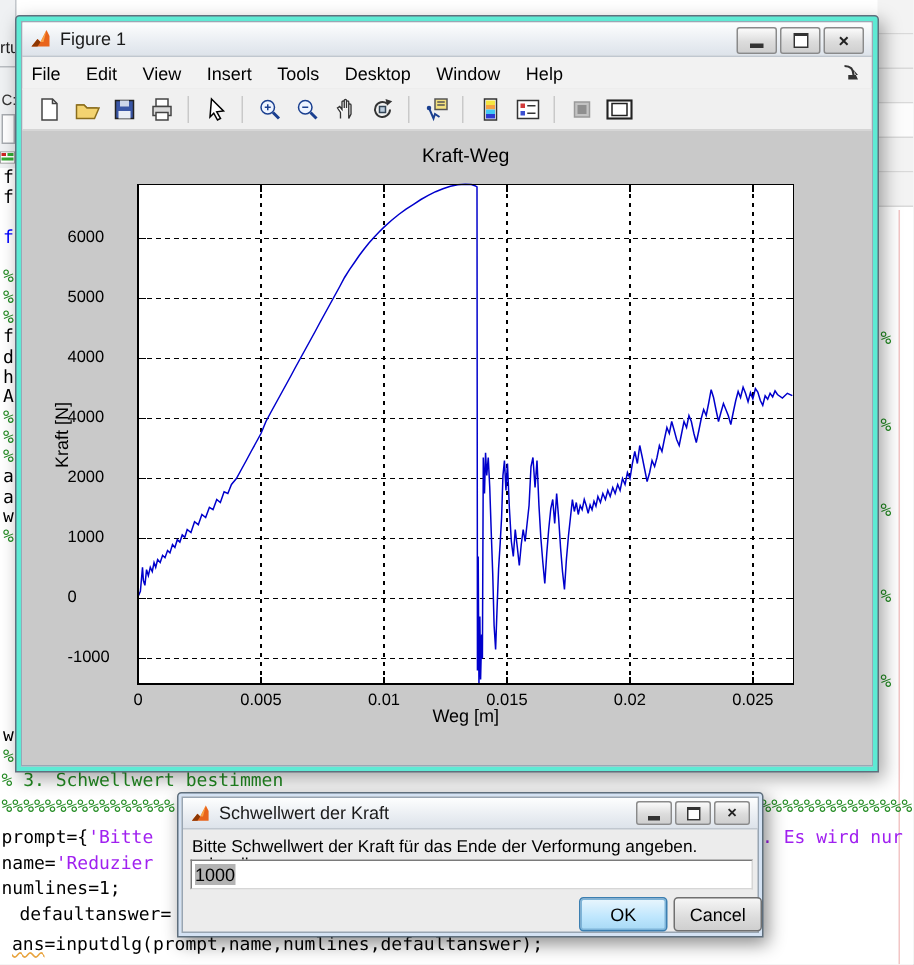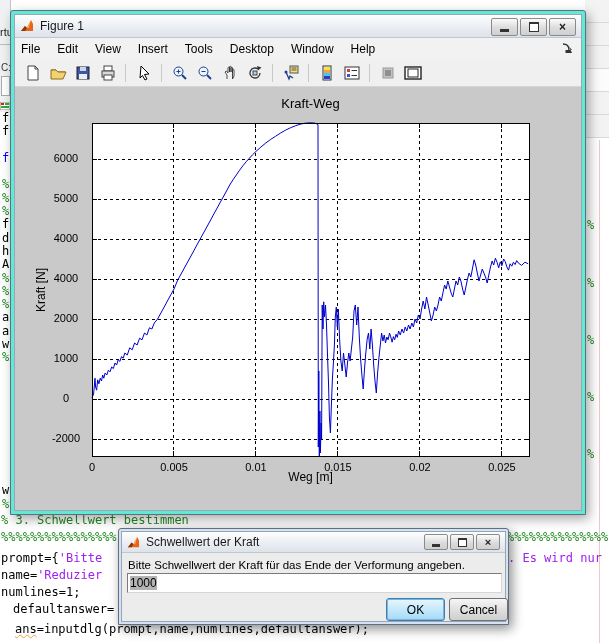--- a/index.html
+++ b/index.html
@@ -45,21 +45,21 @@
                display:flex;align-items:center;padding-left:6px;gap:17px;border-bottom:1px solid #e2e2e2;}
   .menu-item{font-size:12px;color:#000;}
   #dock-arrow{position:absolute;right:8px;top:27px;}
   #fig-toolbar{position:absolute;left:0;top:44px;right:0;height:27px;background:#f0f0f0;
                border-bottom:1px solid #d5d5d5;display:flex;align-items:center;padding-left:6px;gap:2px;}
   .tb-btn{width:23px;height:22px;display:flex;align-items:center;justify-content:center;}
   .tb-sep{width:1px;height:18px;background:#c9c9c9;margin:0 4px;}
   #plot-client{position:absolute;left:0;top:72px;right:0;bottom:0;background:#c9c9c9;}
   #plot-title{position:absolute;left:77px;top:9px;width:437px;text-align:center;font-size:13px;color:#000;}
   #chart-svg{position:absolute;left:0;top:0;}
-  .tick-label-y{position:absolute;width:42px;text-align:center;font-size:11px;color:#000;}
+  .tick-label-y{position:absolute;width:42px;text-align:left;font-size:11px;color:#000;}
   .tick-label-x{position:absolute;width:54px;text-align:center;font-size:11px;color:#000;}
   #ylabel{position:absolute;left:-74px;top:196px;width:200px;text-align:center;font-size:12px;color:#000;
           transform:rotate(-90deg);}
   #xlabel{position:absolute;left:77px;top:383px;width:437px;text-align:center;font-size:12px;color:#000;}
   
   #dlg{position:absolute;left:118px;top:528px;width:389px;height:95px;z-index:20;
        background:#d4e2f3;border:1px solid #5f6f7d;border-radius:3px 3px 0 0;
        box-shadow:3px 4px 12px rgba(0,0,0,0.45);}
   #dlg-inner{position:absolute;left:2px;top:2px;right:2px;bottom:2px;background:#ececec;border:1px solid #98a5b2;padding-left:10px;}
   #dlg .titlebar{height:20px;}
@@ -150,21 +150,21 @@
     </div>
 
   <div class="code-line c-comment" style="left:1px;top:513px;">% 3. Schwellwert bestimmen</div>
   <div class="code-line c-comment" style="left:1px;top:530px;">%%%%%%%%%%%%%%%%</div>
   <div class="code-line c-comment" style="left:507px;top:530px;">%%%%%%%%%%%%%%</div>
   <div class="code-line" style="left:1px;top:551px;"><span>prompt={</span><span class="c-string">'Bitte</span></div>
   <div class="code-line c-string" style="left:508px;top:551px;">. Es wird nur</div>
   <div class="code-line" style="left:1px;top:568px;"><span>name=</span><span class="c-string">'Reduzier</span></div>
   <div class="code-line" style="left:1px;top:585px;">numlines=1;</div>
   <div class="code-line" style="left:13px;top:602px;text-align:right;">defaultanswer=</div>
-  <div class="code-line" style="left:15px;top:622px;"><span class="warn-u">ans</span><span>=inputdlg(prompt,name,numlines,defaultanswer);</span></div>
+  <div class="code-line" style="left:8px;top:622px;"><span class="warn-u">ans</span><span>=inputdlg(prompt,name,numlines,defaultanswer);</span></div>
 
   <div id="fig-win">
     <div id="fig-inner">
       <div class="titlebar">
         <svg class="t-icon" viewBox="0 0 14 14">
           <polygon points="1,12 5,7 7,9 11,1 13,5 13,12" fill="#e8641b"></polygon>
           <polygon points="1,12 5,7 7,9 5,12" fill="#8c3704"></polygon>
           <polygon points="7,9 11,1 9,9" fill="#f9a044"></polygon>
         </svg>
         <span class="t-text">Figure 1</span>
@@ -343,21 +343,21 @@
             <line x1="486.9437148217636" y1="36" x2="486.9437148217636" y2="369" stroke="#000" stroke-width="1" shape-rendering="crispEdges" stroke-dasharray="3 3"></line>
             <line x1="486.9437148217636" y1="364" x2="486.9437148217636" y2="369" stroke="#000" stroke-width="1" shape-rendering="crispEdges"></line>
             <line x1="486.9437148217636" y1="36" x2="486.9437148217636" y2="41" stroke="#000" stroke-width="1" shape-rendering="crispEdges"></line>
             <polyline points="77.0,310.8 78.6,307.2 80.0,291.2 80.6,300.0 81.6,303.2 82.7,292.8 83.9,296.8 85.2,291.2 86.5,294.0 87.7,288.0 88.8,291.2 90.1,286.0 91.8,288.0 93.4,283.2 95.0,284.8 96.7,280.0 98.3,281.6 100.0,276.0 101.6,278.0 103.2,272.8 104.9,274.4 106.5,269.6 108.2,271.2 109.8,266.0 112.3,268.0 114.7,260.8 117.2,262.8 119.6,256.0 122.1,258.0 124.6,251.2 127.0,252.8 129.5,246.0 131.9,248.0 134.4,240.8 136.9,242.0 139.3,236.0 142.6,232.0 145.9,226.0 149.2,220.0 152.4,214.0 155.7,208.0 159.0,202.0 162.3,194.0 165.5,188.0 168.8,182.0 172.1,176.0 175.4,170.0 178.7,164.0 181.9,158.0 185.2,152.0 188.5,146.0 191.8,140.0 195.1,134.0 198.3,128.0 201.6,122.0 204.9,116.0 208.2,110.0 211.5,104.0 214.7,98.0 218.0,92.8 221.3,88.0 224.6,83.2 227.9,78.8 231.1,74.8 234.4,71.2 237.7,67.6 241.0,64.4 245.9,60.0 250.8,56.0 255.7,52.4 260.7,49.2 265.6,46.0 270.5,43.2 275.4,40.8 280.3,38.8 285.3,37.2 290.2,36.2 295.1,35.8 299.2,36.0 301.6,36.8 303.0,37.6 303.3,360.0 303.8,284.0 304.3,369.0 304.9,324.0 305.4,366.0 306.1,336.0 306.6,352.0 307.2,218.0 308.0,242.0 308.7,214.8 309.5,230.0 310.5,218.0 311.5,238.0 312.5,268.0 313.5,296.0 314.4,330.0 315.4,346.0 316.4,318.0 317.4,292.0 318.4,276.0 319.4,258.0 320.3,230.0 321.3,220.0 322.3,240.0 323.3,222.0 324.6,252.0 325.9,274.0 327.2,284.0 328.5,266.0 329.9,278.0 331.2,290.0 332.5,276.0 333.8,266.0 335.1,274.0 336.4,262.0 337.7,250.0 339.0,224.0 340.3,218.0 341.7,238.0 343.0,220.0 344.3,250.0 345.6,272.0 346.9,288.0 348.2,302.0 349.5,282.0 350.8,266.0 352.2,252.0 353.5,246.0 354.8,262.0 356.1,242.0 357.4,258.0 358.7,278.0 360.0,294.0 361.3,306.0 362.6,286.0 364.0,270.0 365.3,258.0 366.6,246.0 367.9,254.0 369.2,248.0 370.5,256.0 371.8,250.0 373.1,252.8 374.5,246.0 375.8,250.0 377.1,255.2 378.4,249.6 379.7,252.8 381.0,247.2 382.3,250.4 383.6,244.0 385.3,248.0 386.9,242.0 388.6,246.0 390.2,240.0 391.8,244.0 393.5,238.0 395.1,242.0 396.8,236.0 398.4,240.0 400.0,232.0 401.7,236.0 403.3,228.0 405.0,232.0 406.6,222.0 408.2,214.0 409.9,222.0 411.5,210.0 413.2,218.0 414.8,226.0 416.4,234.0 418.1,228.0 419.7,220.0 421.4,224.0 423.0,218.0 424.6,210.0 426.3,214.0 427.9,206.0 429.6,198.0 431.2,202.0 432.8,194.0 434.5,200.0 436.1,206.0 437.8,210.0 439.4,202.0 441.0,194.0 442.7,198.0 444.3,190.0 445.9,194.0 447.6,202.0 449.2,208.0 450.9,200.0 452.5,192.0 454.1,186.0 455.8,190.0 457.4,182.0 459.1,172.8 460.7,178.0 462.3,186.0 464.0,194.0 465.6,188.0 467.3,182.0 468.9,186.0 470.5,190.0 472.2,196.0 473.8,188.0 475.5,180.0 477.1,174.0 478.7,178.0 480.4,171.2 482.0,175.2 483.7,180.8 485.3,174.8 486.9,178.8 488.6,172.0 490.2,174.4 491.9,180.0 493.5,183.2 495.1,176.8 496.8,179.2 498.4,175.2 500.1,177.6 501.7,173.6 503.3,176.0 506.6,178.4 509.9,175.2 513.2,176.8" fill="none" stroke="#0000cc" stroke-width="1"></polyline>
             <rect x="77" y="36" width="437" height="333" fill="none" stroke="#000" shape-rendering="crispEdges"></rect>
           </svg>
         <div id="plot-title">Kraft-Weg</div>
         <div id="ylabel">Kraft [N]</div>
         <div id="xlabel">Weg [m]</div>
 
-      <div class="tick-label-y" style="left: 30px; top: 345px;">-2000</div>
+      <div class="tick-label-y" style="left: 30px; top: 345px;">-1000</div>
           <div class="tick-label-y" style="left: 30px; top: 305px;">0</div>
           <div class="tick-label-y" style="left: 30px; top: 265px;">1000</div>
           <div class="tick-label-y" style="left: 30px; top: 225px;">2000</div>
           <div class="tick-label-y" style="left: 30px; top: 185px;">4000</div>
           <div class="tick-label-y" style="left: 30px; top: 145px;">4000</div>
           <div class="tick-label-y" style="left: 30px; top: 105px;">5000</div>
           <div class="tick-label-y" style="left: 30px; top: 65px;">6000</div>
           <div class="tick-label-x" style="left: 50px; top: 374px;">0</div>
           <div class="tick-label-x" style="left: 131.989px; top: 374px;">0.005</div>
           <div class="tick-label-x" style="left: 213.977px; top: 374px;">0.01</div>

